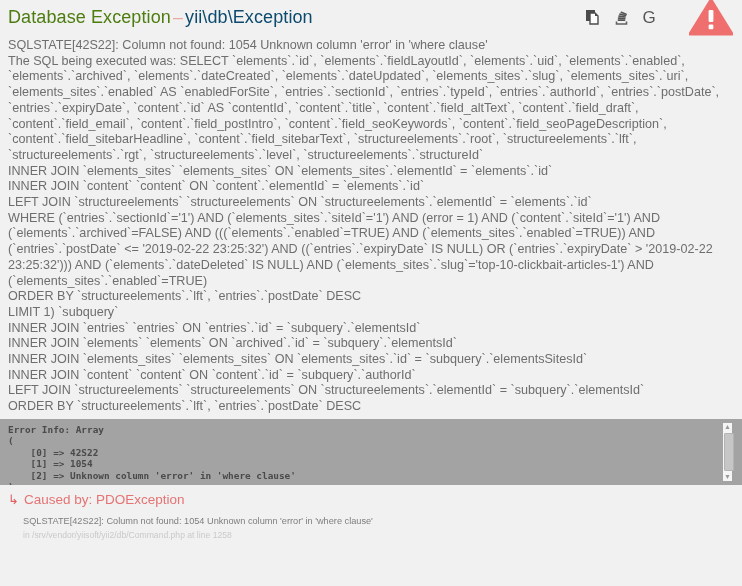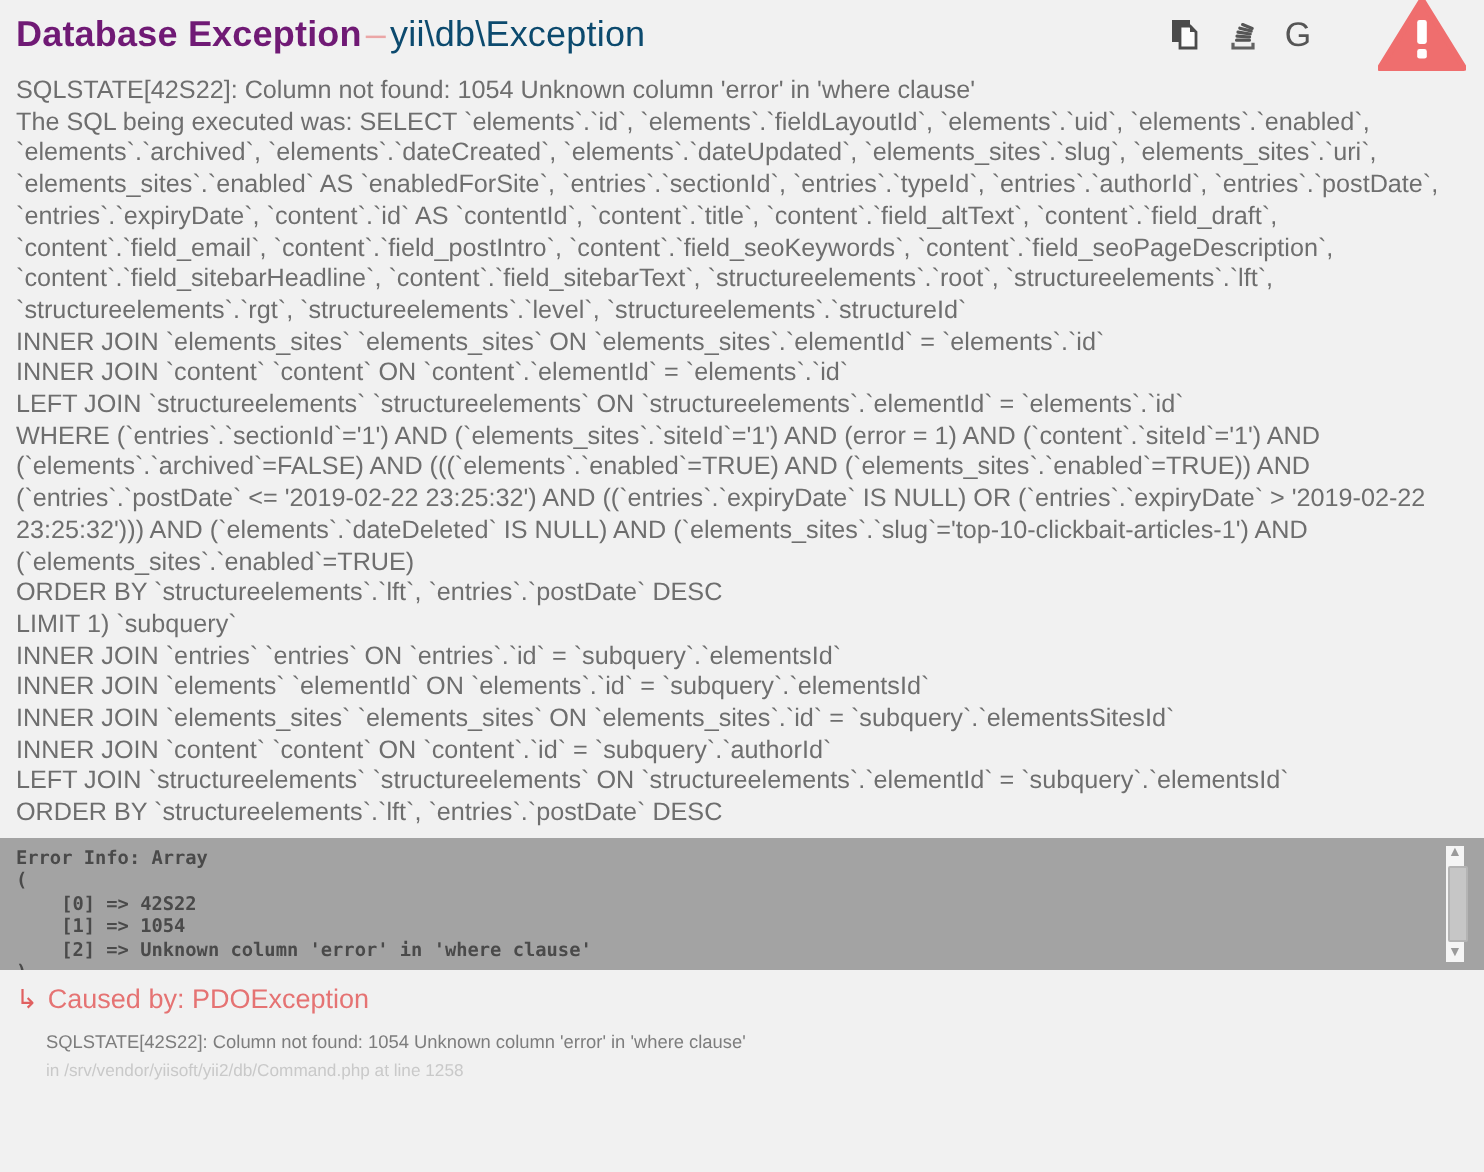--- a/index.html
+++ b/index.html
@@ -24,22 +24,22 @@
     align-items: center;
     background: #f1f1f1;
   }
   .title {
     font-size: 18px;
     line-height: 34px;
     white-space: nowrap;
     letter-spacing: 0.1px;
   }
   .title .exc-name {
-    color: #701a75;
-    font-weight: 700;
+    color: #4d7c0f;
+    font-weight: 400;
   }
   .title .dash {
     color: #eba6a6;
     margin: 0 2px;
   }
   .title .exc-class {
     color: #0c4a6e;
   }
 
   .header-actions {
@@ -221,21 +221,21 @@
 <div class="message">
   <span class="line">SQLSTATE[42S22]: Column not found: 1054 Unknown column 'error' in 'where clause'</span>
   <span class="line">The SQL being executed was: SELECT `elements`.`id`, `elements`.`fieldLayoutId`, `elements`.`uid`, `elements`.`enabled`, `elements`.`archived`, `elements`.`dateCreated`, `elements`.`dateUpdated`, `elements_sites`.`slug`, `elements_sites`.`uri`, `elements_sites`.`enabled` AS `enabledForSite`, `entries`.`sectionId`, `entries`.`typeId`, `entries`.`authorId`, `entries`.`postDate`, `entries`.`expiryDate`, `content`.`id` AS `contentId`, `content`.`title`, `content`.`field_altText`, `content`.`field_draft`, `content`.`field_email`, `content`.`field_postIntro`, `content`.`field_seoKeywords`, `content`.`field_seoPageDescription`, `content`.`field_sitebarHeadline`, `content`.`field_sitebarText`, `structureelements`.`root`, `structureelements`.`lft`, `structureelements`.`rgt`, `structureelements`.`level`, `structureelements`.`structureId`</span>
   <span class="line">INNER JOIN `elements_sites` `elements_sites` ON `elements_sites`.`elementId` = `elements`.`id`</span>
   <span class="line">INNER JOIN `content` `content` ON `content`.`elementId` = `elements`.`id`</span>
   <span class="line">LEFT JOIN `structureelements` `structureelements` ON `structureelements`.`elementId` = `elements`.`id`</span>
   <span class="line">WHERE (`entries`.`sectionId`='1') AND (`elements_sites`.`siteId`='1') AND (error = 1) AND (`content`.`siteId`='1') AND (`elements`.`archived`=FALSE) AND (((`elements`.`enabled`=TRUE) AND (`elements_sites`.`enabled`=TRUE)) AND (`entries`.`postDate` &lt;= '2019-02-22 23:25:32') AND ((`entries`.`expiryDate` IS NULL) OR (`entries`.`expiryDate` &gt; '2019-02-22 23:25:32'))) AND (`elements`.`dateDeleted` IS NULL) AND (`elements_sites`.`slug`='top-10-clickbait-articles-1') AND (`elements_sites`.`enabled`=TRUE)</span>
   <span class="line">ORDER BY `structureelements`.`lft`, `entries`.`postDate` DESC</span>
   <span class="line">LIMIT 1) `subquery`</span>
   <span class="line">INNER JOIN `entries` `entries` ON `entries`.`id` = `subquery`.`elementsId`</span>
-  <span class="line">INNER JOIN `elements` `elementId` ON `elements`.`id` = `subquery`.`elementsId`</span>
+  <span class="line">INNER JOIN `elements` `elements` ON `archived`.`id` = `subquery`.`elementsId`</span>
   <span class="line">INNER JOIN `elements_sites` `elements_sites` ON `elements_sites`.`id` = `subquery`.`elementsSitesId`</span>
   <span class="line">INNER JOIN `content` `content` ON `content`.`id` = `subquery`.`authorId`</span>
   <span class="line">LEFT JOIN `structureelements` `structureelements` ON `structureelements`.`elementId` = `subquery`.`elementsId`</span>
   <span class="line">ORDER BY `structureelements`.`lft`, `entries`.`postDate` DESC</span>
 </div>
 
 <div class="errinfo-wrap">
   <pre class="errinfo">Error Info: Array
 (
     [0] =&gt; 42S22

